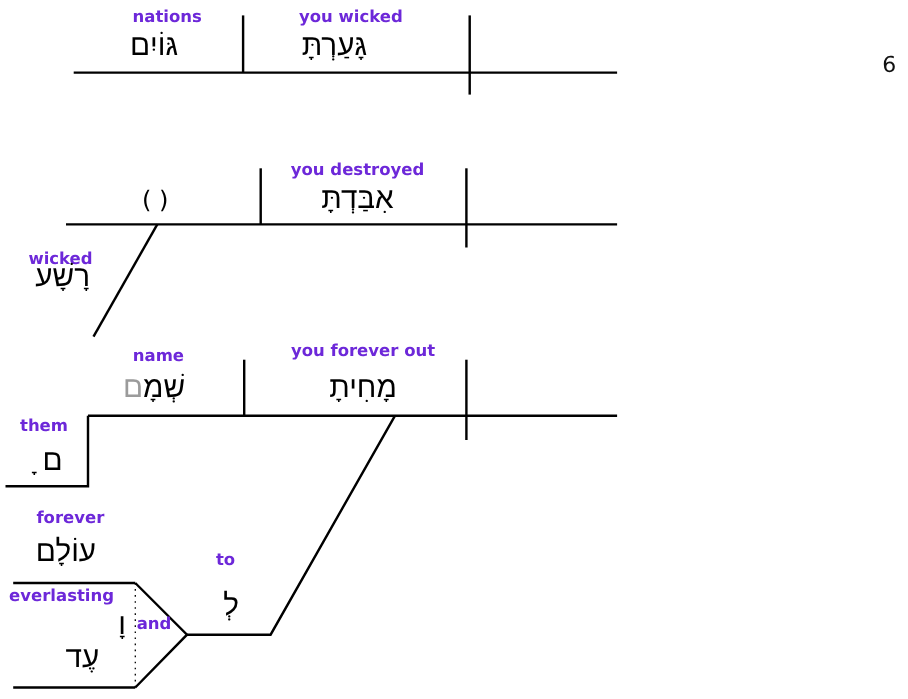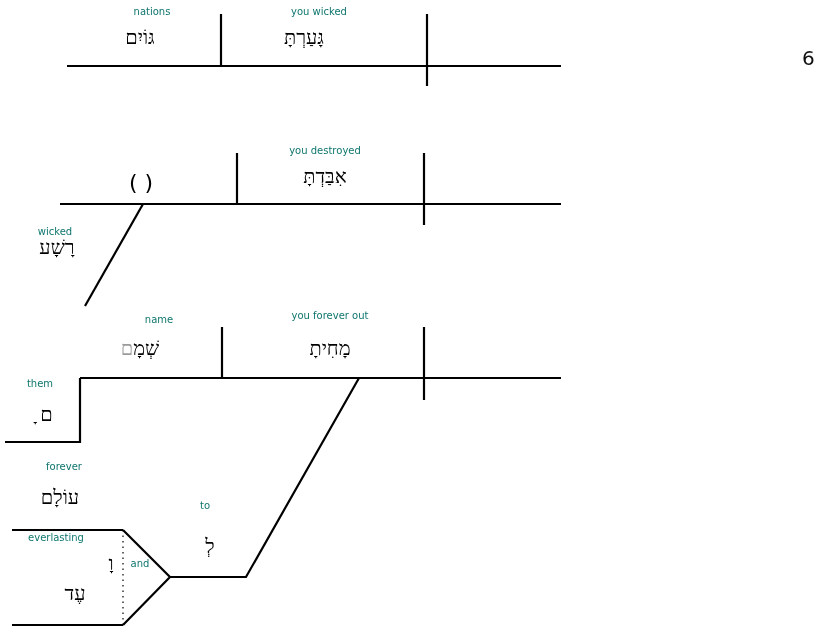--- a/index.html
+++ b/index.html
@@ -1,21 +1,21 @@
 <!DOCTYPE html>
 <html><head>
 <meta charset="utf-8">
 <style>
   html, body { margin:0; padding:0; background:#ffffff; }
   body { width:825px; height:635px; position:relative; overflow:hidden; font-family:"DejaVu Sans", sans-serif; }
   svg { position:absolute; left:0; top:0; }
   .ln { stroke:#000; stroke-width:2.2; fill:none; }
   .dot { stroke:#000; stroke-width:1.2; stroke-dasharray:1.5 4; fill:none; }
-  .gloss { position:absolute; color:#0f766e; font-weight:normal; font-size:10px; font-family:"DejaVu Sans", sans-serif; white-space:nowrap; transform:translateX(-50%); }
-  .heb { position:absolute; color:#000; font-size:20px; font-family:Liberation Serif, serif; direction:rtl; white-space:nowrap; transform:translateX(-50%); }
+  .gloss { position:absolute; color:#6d28d9; font-weight:bold; font-size:15px; font-family:"DejaVu Sans", sans-serif; white-space:nowrap; transform:translateX(-50%); }
+  .heb { position:absolute; color:#000; font-size:27px; font-family:Liberation Sans, sans-serif; direction:rtl; white-space:nowrap; transform:translateX(-50%); }
   .grey { color:#9b9b9b; }
   .verse { position:absolute; left:802px; top:46px; font-size:20px; color:#111; font-family:"DejaVu Sans", sans-serif; }
   .paren { position:absolute; font-size:22px; font-family:"DejaVu Sans", sans-serif; color:#000; }
 </style>
 </head>
 <body>
 
 <svg width="825" height="635">
 
   <line class="ln" x1="67" y1="66" x2="561" y2="66"></line>
@@ -44,21 +44,21 @@
 <div class="heb" style="left:140px;top:26px">גּוֹיִם</div>
 <div class="gloss" style="left:319px;top:6px">you wicked</div>
 <div class="heb" style="left:304px;top:26px">גָּעַרְתָּ</div>
 
 <div class="paren" style="left:129px;top:170px">(   )</div>
 <div class="gloss" style="left:325px;top:145px">you destroyed</div>
 <div class="heb" style="left:325px;top:165px">אִבַּדְתָּ</div>
 <div class="gloss" style="left:55px;top:226px">wicked</div>
 <div class="heb" style="left:57px;top:236px">רָשָׁע</div>
 
-<div class="gloss" style="left:159px;top:314px">name</div>
+<div class="gloss" style="left:144px;top:314px">name</div>
 <div class="heb" style="left:140px;top:337px"><span>שְׁמָ</span><span class="grey">ם</span></div>
 <div class="gloss" style="left:330px;top:310px">you forever out</div>
 <div class="heb" style="left:330px;top:337px">מָחִיתָ</div>
 <div class="gloss" style="left:40px;top:378px">them</div>
 <div class="heb" style="left:44px;top:403px">ם ָ</div>
 
 <div class="gloss" style="left:205px;top:500px">to</div>
 <div class="heb" style="left:210px;top:535px">לְ</div>
 
 <div class="gloss" style="left:64px;top:461px">forever</div>

